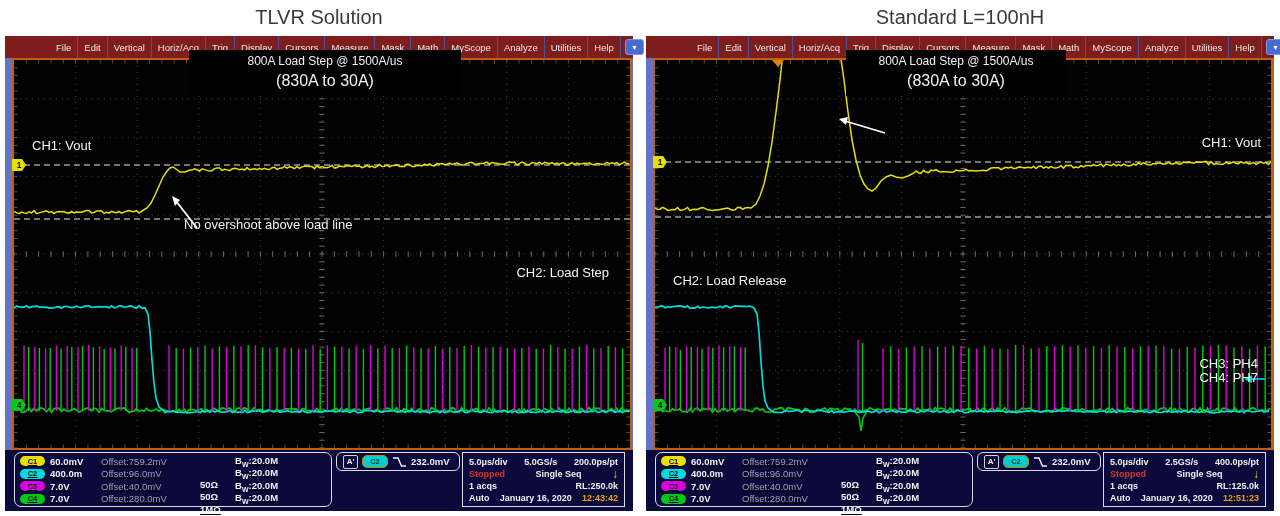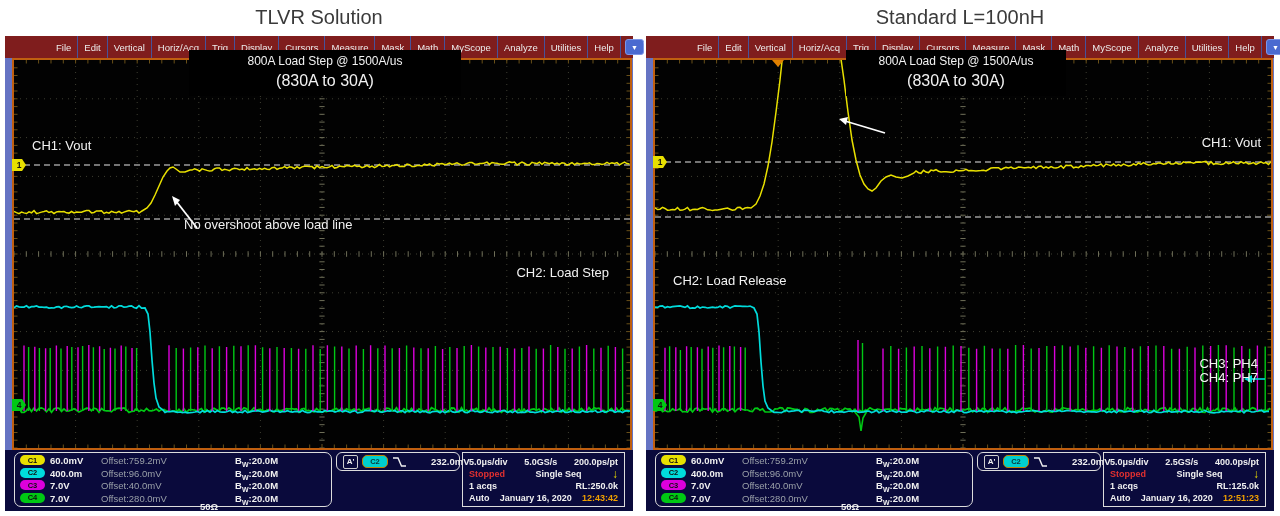--- a/index.html
+++ b/index.html
@@ -53,36 +53,36 @@
       color:#f2f2f2;padding-top:4px;box-sizing:border-box;}
   .p0 .anno{left:184px;width:272px}
   .p1 .anno{left:200px;width:220px}
   .anno1{font-size:12px;}
   .anno2{font-size:16px;margin-top:4px;}
 
   
   .bottombar{position:absolute;left:0;top:414px;width:628px;height:61px;background:#0a0a3c;}
   .chanbox{position:absolute;left:9px;top:2px;width:318px;height:55px;border:1px solid #dcdcdc;border-radius:7px;
       padding:2px 0 0 5px;box-sizing:border-box;}
-  .chrow{display:flex;align-items:flex-start;height:12.5px;gap:5px;}
+  .chrow{display:flex;align-items:center;height:12.5px;gap:5px;text-decoration:underline;}
   .pill{width:25px;height:10px;border-radius:5px;color:#101010;font-size:7.5px;font-weight:bold;
       display:flex;align-items:center;justify-content:center;flex:none;}
   .cv{color:#f0f0f0;font-size:9.5px;font-weight:bold;width:46px;}
   .co{color:#9aa0a8;font-size:9.5px;width:94px;}
   .ci{color:#f0f0f0;font-size:9.5px;font-weight:bold;width:30px;margin-top:46px;}
   .cb{color:#f0f0f0;font-size:9.5px;font-weight:bold;}
   .cb sub{font-size:7px;}
   .trigbox{position:absolute;left:331px;top:2px;width:124px;height:19px;border:1px solid #dcdcdc;border-radius:6px;
       display:flex;align-items:center;gap:4px;padding:0 6px;box-sizing:border-box;}
   .trig-a{border:1px solid #cfcfcf;color:#f0f0f0;font-size:8px;font-weight:bold;width:13px;height:12px;
       display:flex;align-items:center;justify-content:center;border-radius:2px;flex:none;}
   .trig-src{background:#00cfcf;border:1px solid #c08000;color:#083838;font-size:7.5px;font-weight:bold;
       width:24px;height:11px;border-radius:5px;display:flex;align-items:center;justify-content:center;flex:none;}
   .slope{width:15px;height:12px;flex:none;}
-  .trig-lvl{color:#f0f0f0;font-size:9.5px;font-weight:bold;margin-left:20px;}
+  .trig-lvl{color:#f0f0f0;font-size:9.5px;font-weight:bold;}
   .timebox{position:absolute;left:457px;top:2px;width:163px;height:55px;border:1px solid #dcdcdc;border-radius:0;
       padding:3px 6px;box-sizing:border-box;display:flex;flex-direction:column;justify-content:space-between;}
   .trow{display:flex;justify-content:space-between;align-items:center;height:11px;}
   .tb{color:#f0f0f0;font-size:9px;font-weight:bold;white-space:nowrap;}
   .stopped{color:#e03030;}
   .arrow{color:#e8d800;font-size:12px;line-height:10px;}
   .time{color:#f0a000;}
 </style>
 </head>
 <body>

